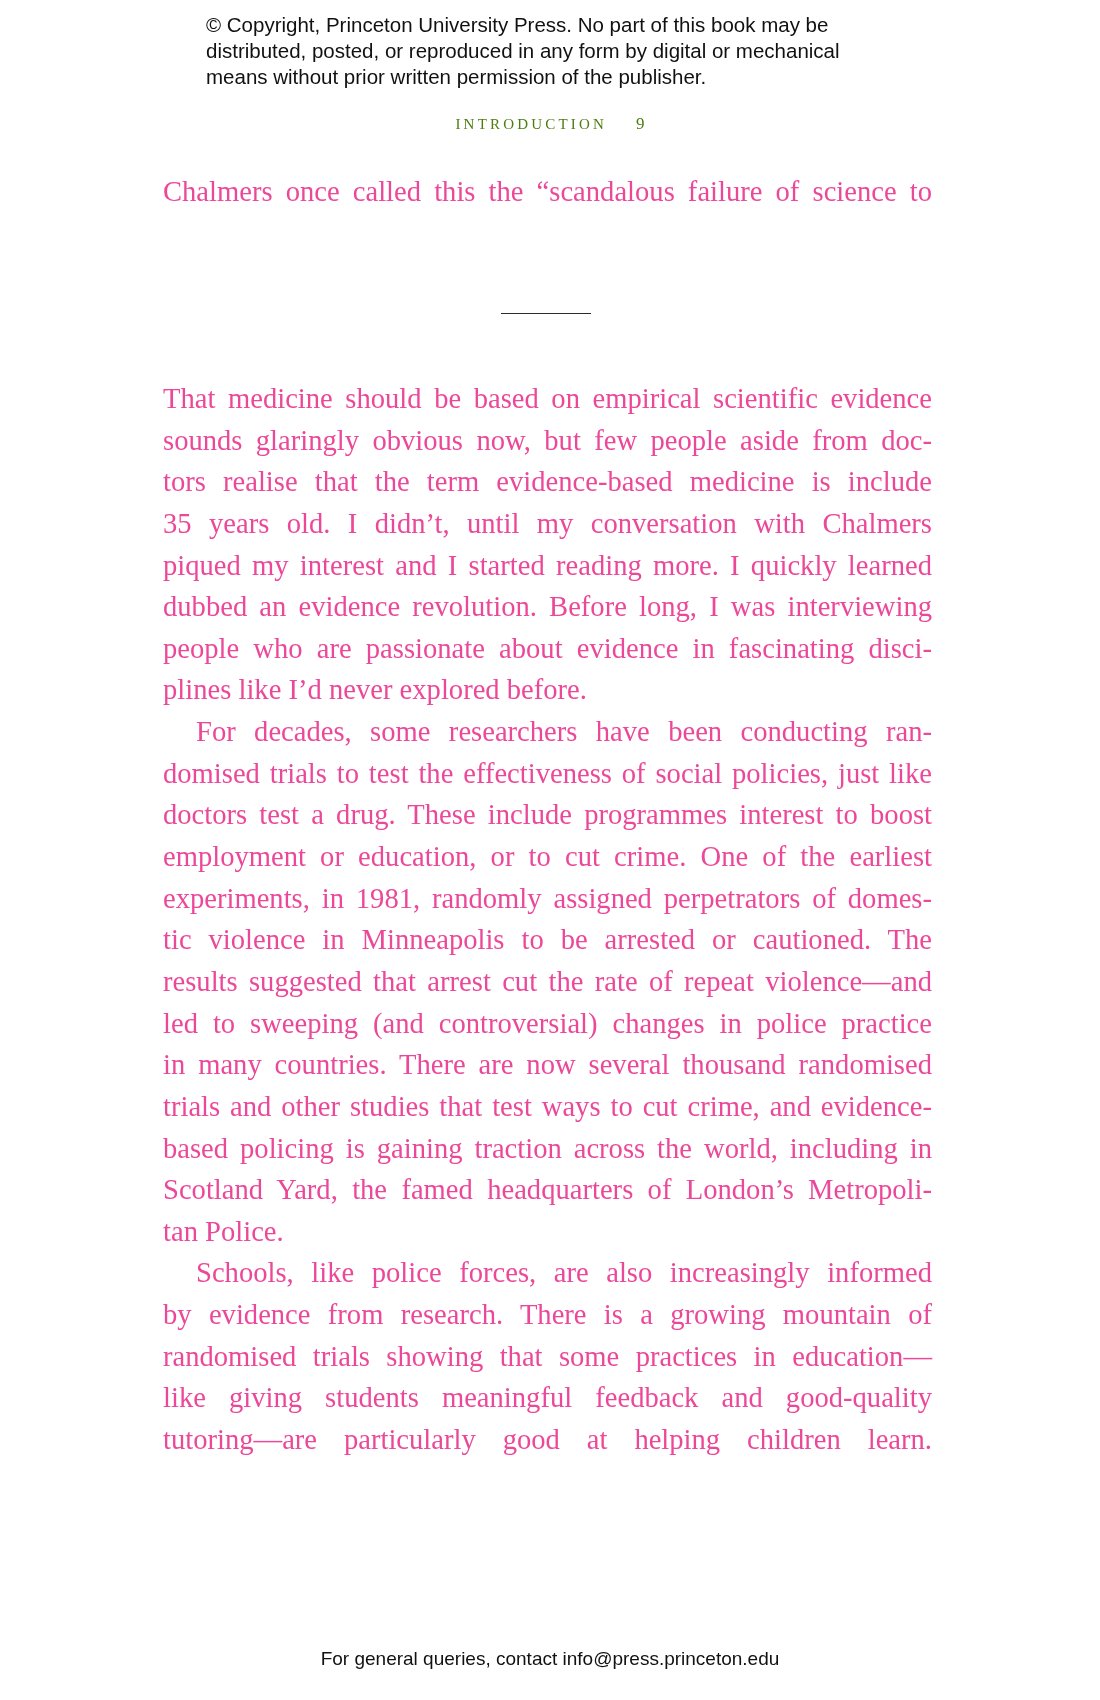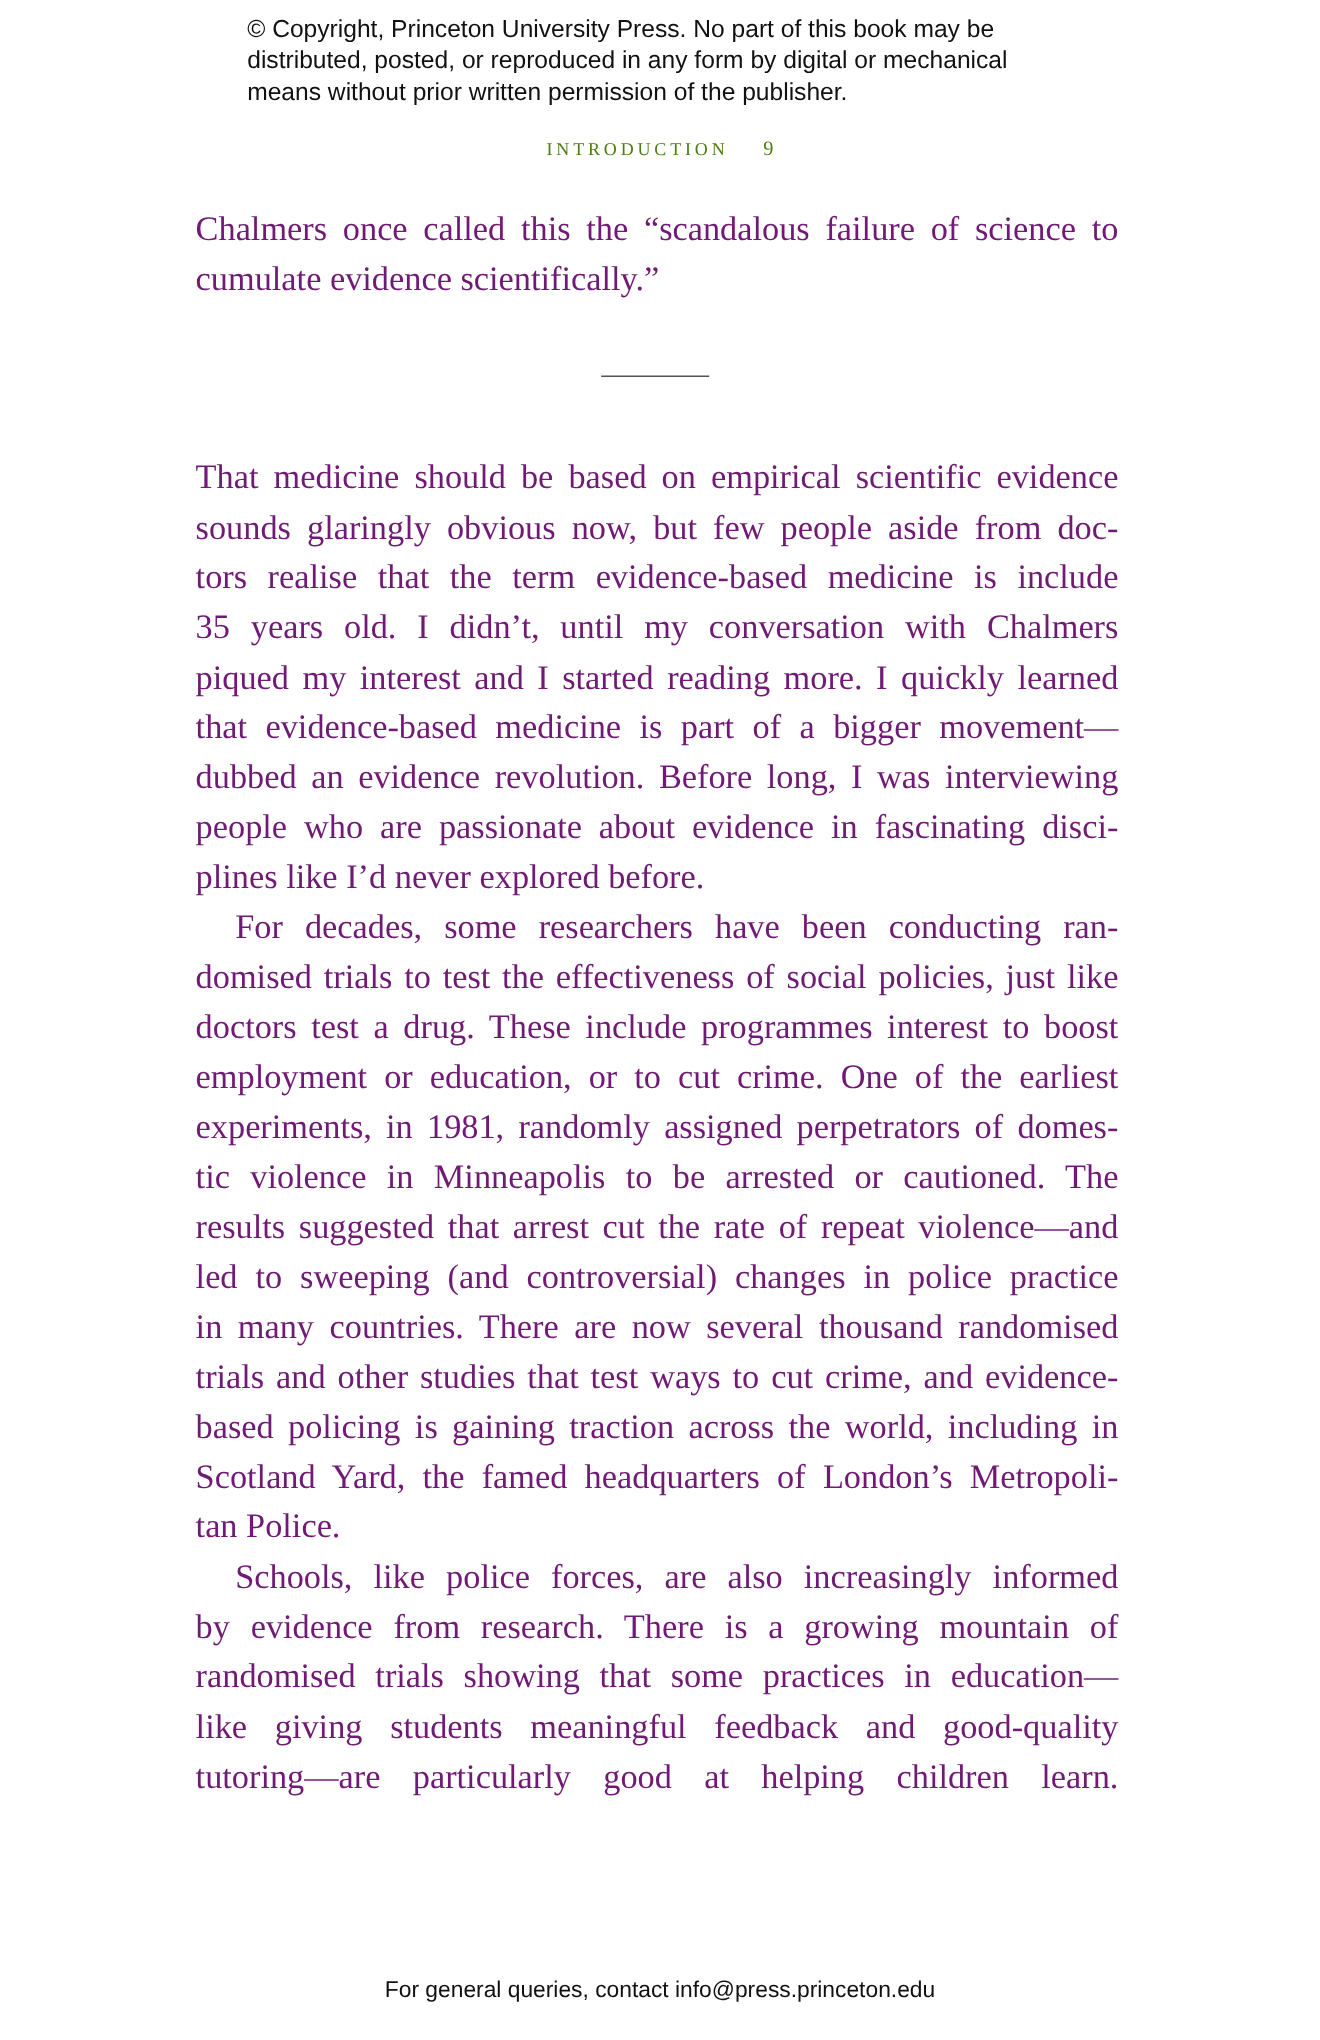--- a/index.html
+++ b/index.html
@@ -14,21 +14,21 @@
 
   
   .running-head { position: absolute; left: 0; width: 1100px; top: 112px; text-align: center;
                   font-family: "Liberation Serif", serif; color: #4d7c0f; font-size: 15px;
                   letter-spacing: 3.2px; line-height: 24px; }
   .running-head .title { display: inline-block; }
   .running-head .num { display: inline-block; margin-left: 22px; letter-spacing: 0; font-size: 17px; }
 
   
   .body-text { position: absolute; left: 163px; width: 769px;
-               font-family: "Liberation Serif", serif; color: #701a75;
+               font-family: "Liberation Serif", serif; color: #ec4899;
                font-size: 28.6px; }
   .body-text .ln { display: block; height: 41.65px; line-height: 41.65px; white-space: nowrap;
                    text-align: justify; text-align-last: justify; }
   .body-text .ln.last { text-align-last: left; }
   .body-text .ln.indent { padding-left: 33px; }
   .body-text .ln.full-justify { text-align-last: justify; }
 
   .intro-block { top: 171px; }
   .main-block { top: 378px; }
 
@@ -52,33 +52,31 @@
     <span class="ln">means without prior written permission of the publisher.</span>
   </div>
 
   <div class="running-head">
     <span class="title">INTRODUCTION</span>
     <span class="num">9</span>
   </div>
 
   <div class="body-text intro-block">
     <span class="ln full-justify">Chalmers once called this the “scandalous failure of science to</span>
-    <span class="ln last">cumulate evidence scientifically.”</span>
   </div>
 
   <div class="section-rule"></div>
 
   <div class="body-text main-block">
     <div>
       <span class="ln">That medicine should be based on empirical scientific evidence</span>
       <span class="ln">sounds glaringly obvious now, but few people aside from doc-</span>
       <span class="ln">tors realise that the term evidence-based medicine is include</span>
       <span class="ln">35 years old. I didn’t, until my conversation with Chalmers</span>
       <span class="ln">piqued my interest and I started reading more. I quickly learned</span>
-      <span class="ln">that evidence-based medicine is part of a bigger movement—</span>
       <span class="ln">dubbed an evidence revolution. Before long, I was interviewing</span>
       <span class="ln">people who are passionate about evidence in fascinating disci-</span>
       <span class="ln last">plines like I’d never explored before.</span>
     </div>
     <div>
       <span class="ln indent">For decades, some researchers have been conducting ran-</span>
       <span class="ln">domised trials to test the effectiveness of social policies, just like</span>
       <span class="ln">doctors test a drug. These include programmes interest to boost</span>
       <span class="ln">employment or education, or to cut crime. One of the earliest</span>
       <span class="ln">experiments, in 1981, randomly assigned perpetrators of domes-</span>

